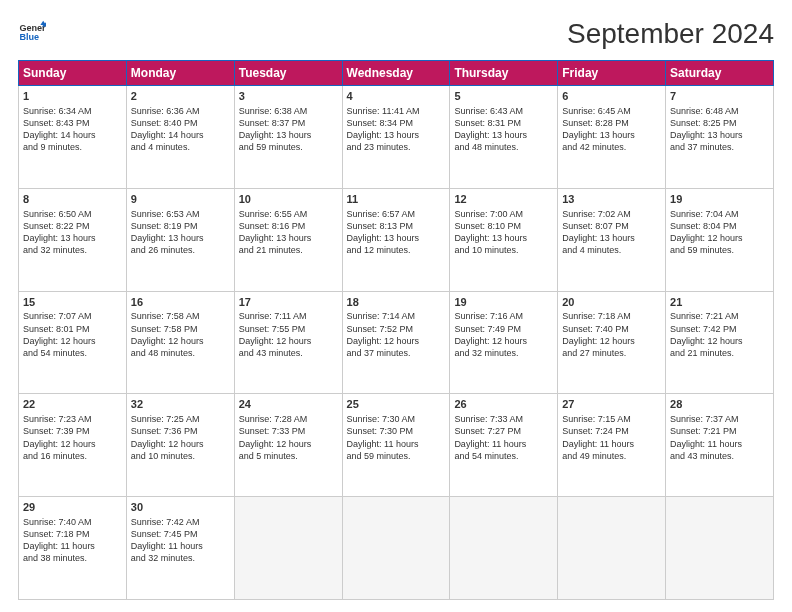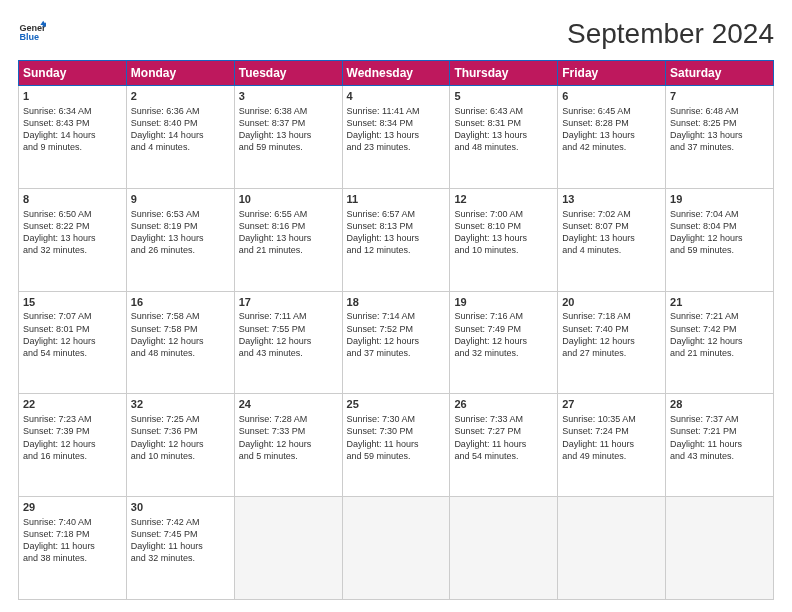--- a/index.html
+++ b/index.html
@@ -296,21 +296,21 @@
           </td>
           <td>
             <span class="day-num">26</span>
             <div>Sunrise: 7:33 AM</div>
             <div>Sunset: 7:27 PM</div>
             <div>Daylight: 11 hours</div>
             <div>and 54 minutes.</div>
           </td>
           <td>
             <span class="day-num">27</span>
-            <div>Sunrise: 10:35 AM</div>
+            <div>Sunrise: 7:15 AM</div>
             <div>Sunset: 7:24 PM</div>
             <div>Daylight: 11 hours</div>
             <div>and 49 minutes.</div>
           </td>
           <td>
             <span class="day-num">28</span>
             <div>Sunrise: 7:37 AM</div>
             <div>Sunset: 7:21 PM</div>
             <div>Daylight: 11 hours</div>
             <div>and 43 minutes.</div>

